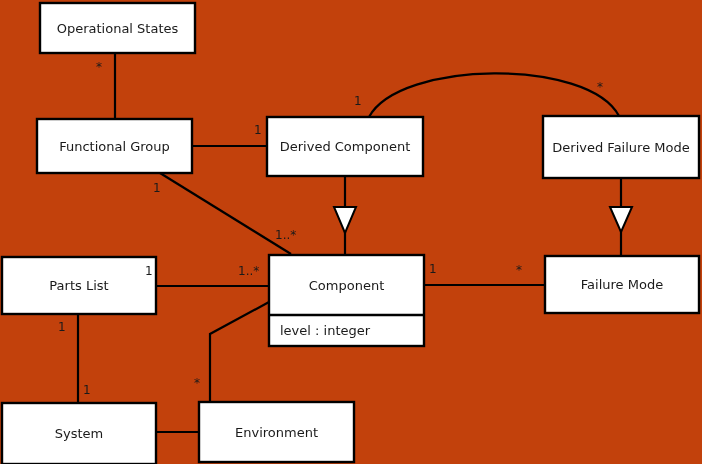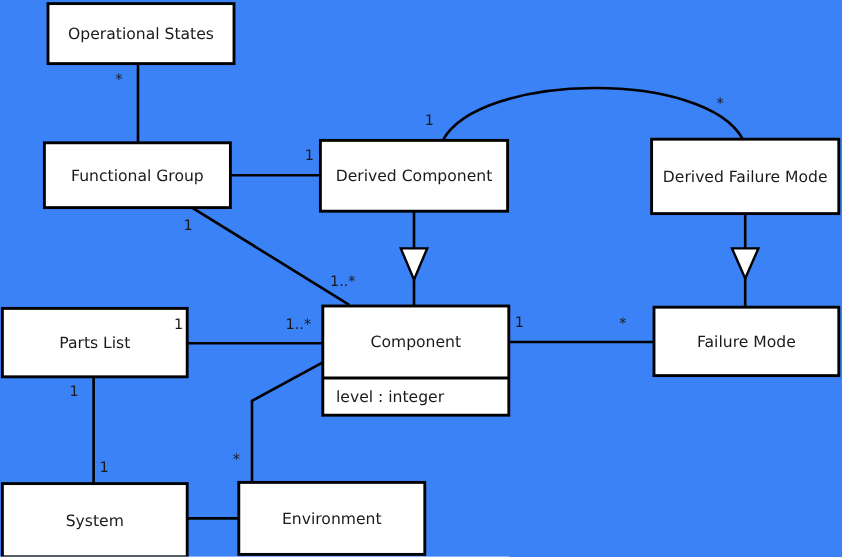--- a/index.html
+++ b/index.html
@@ -10,21 +10,21 @@
   body {
     width: 702px;
     height: 464px;
     font-family: "DejaVu Sans", "Liberation Sans", sans-serif;
     overflow: hidden;
   }
   #diagram-root {
     position: relative;
     width: 702px;
     height: 464px;
-    background: #3b82f6;
+    background: #c2410c;
   }
   svg.uml {
     display: block;
     width: 702px;
     height: 464px;
   }
   .cls-box {
     fill: #ffffff;
     stroke: #000000;
     stroke-width: 2.4;

